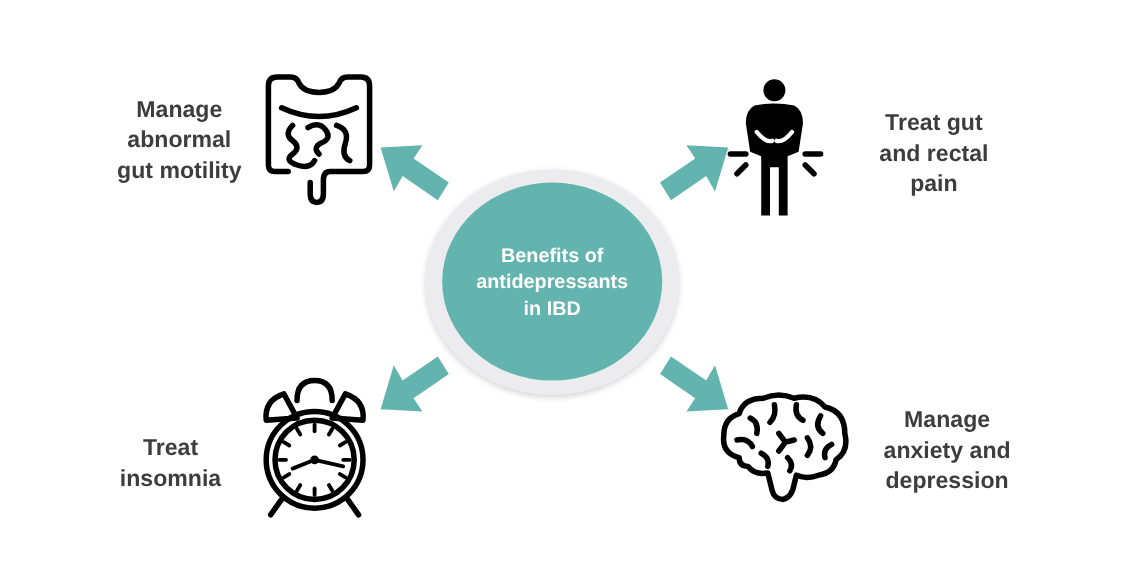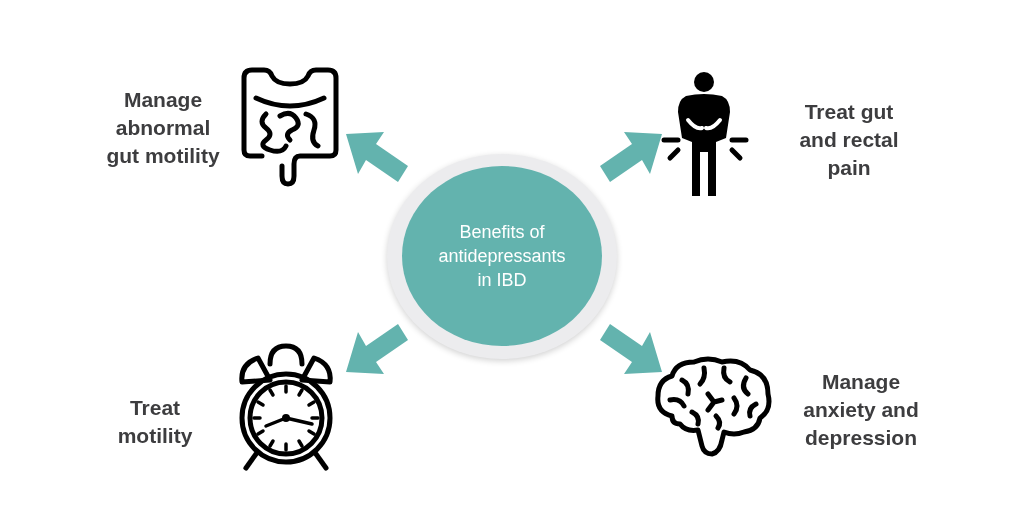--- a/index.html
+++ b/index.html
@@ -15,21 +15,21 @@
     position: absolute; left: 387px; top: 154px; width: 230px; height: 205px;
     border-radius: 50%; background: #ececee;
     box-shadow: 0 2px 6px rgba(0,0,0,0.18);
   }
   .hub-inner {
     position: absolute; left: 402px; top: 166px; width: 200px; height: 180px;
     border-radius: 50%; background: #63b3ae;
     display: flex; align-items: center; justify-content: center;
   }
   .hub-text {
-    color: #ffffff; font-weight: normal; font-size: 18px; line-height: 24px;
+    color: #ffffff; font-weight: bold; font-size: 18px; line-height: 24px;
     text-align: center; white-space: pre-line;
   }
   svg { position: absolute; overflow: visible; }
 </style>
 </head>
 <body>
 
 <div class="hub-outer"></div>
 <div class="hub-inner">
   <div class="hub-text">Benefits of
@@ -77,21 +77,21 @@
     <line x1="72" y1="70" x2="86" y2="70"></line>
     <line x1="10" y1="88" x2="18" y2="80"></line>
     <line x1="80" y1="88" x2="72" y2="80"></line>
   </g>
 </svg>
 <div class="label" style="left:774px;top:98px;width:150px;">Treat gut
 and rectal
 pain</div>
 
 <div class="label" style="left:100px;top:394px;width:110px;">Treat
-motility</div>
+insomnia</div>
 <svg style="left:230px;top:342px;" width="112" height="132" viewBox="0 0 112 132">
   <g fill="none" stroke="#000" stroke-width="5" stroke-linecap="round" stroke-linejoin="round">
     <path d="M40,22 Q40,4 56,4 Q72,4 72,22"></path>
     <path d="M12,40 Q10,22 28,16 L40,38 Z"></path>
     <path d="M100,40 Q102,22 84,16 L72,38 Z"></path>
     <circle cx="56" cy="76" r="44"></circle>
     <circle cx="56" cy="76" r="36"></circle>
     <line x1="26" y1="112" x2="16" y2="126"></line>
     <line x1="86" y1="112" x2="96" y2="126"></line>
   </g>

